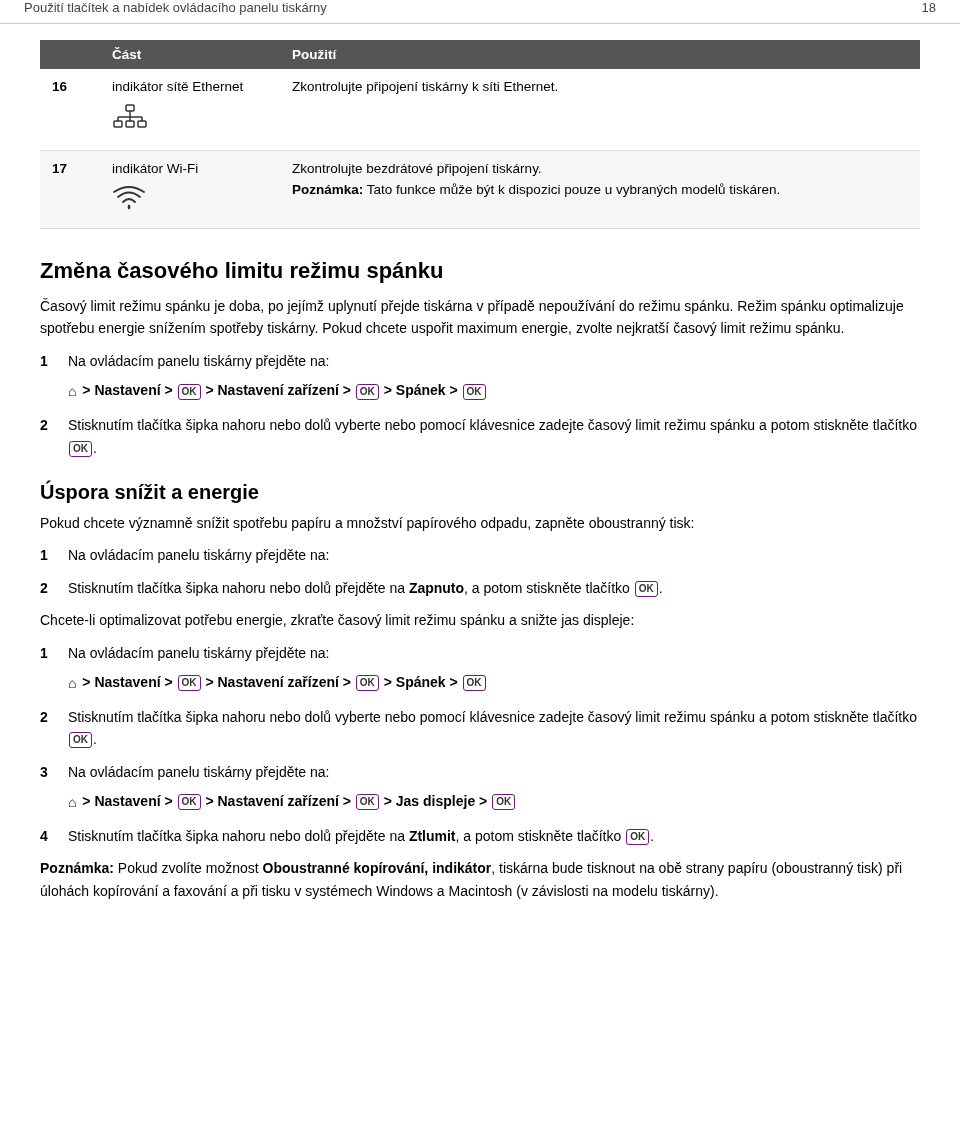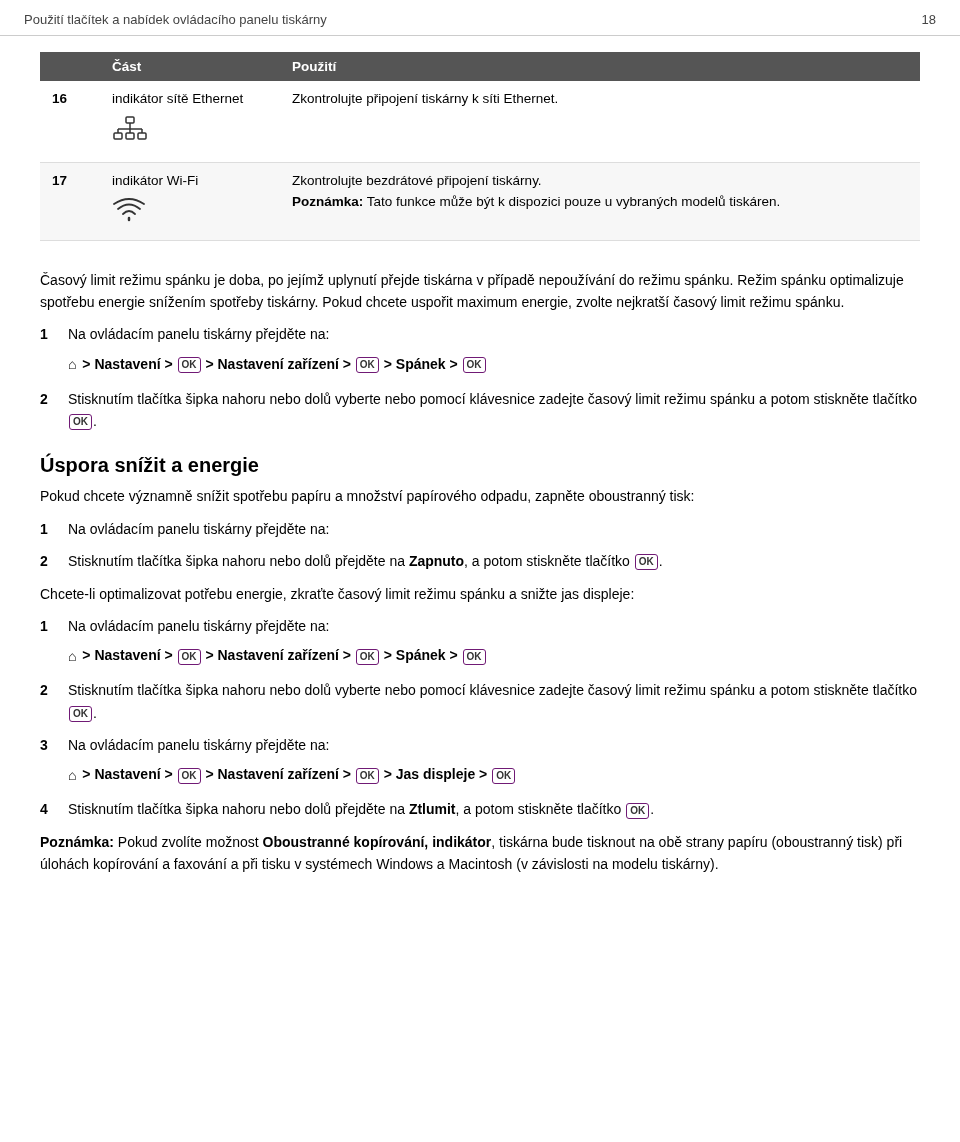--- a/index.html
+++ b/index.html
@@ -10,21 +10,21 @@
       background: #fff;
       width: 960px;
       min-height: 1142px;
       padding: 0;
     }
 
     .page-header {
       display: flex;
       justify-content: space-between;
       align-items: flex-start;
-      padding: 12px 24px 8px 24px;
+      padding: 0 24px 8px 24px;
       border-bottom: 1px solid #ccc;
       margin-bottom: 0;
     }
     .page-header-title {
       font-size: 13px;
       color: #444;
     }
     .page-number {
       font-size: 13px;
       color: #444;
@@ -220,20 +220,21 @@
         </td>
         <td>
           Zkontrolujte bezdrátové připojení tiskárny.<br>
           <span><strong>Poznámka:</strong> Tato funkce může být k dispozici pouze u vybraných modelů tiskáren.</span>
         </td>
       </tr>
     </tbody>
   </table>
 
   <div class="section-block">
+    <div class="section-title">Změna časového limitu režimu spánku</div>
     <div class="section-body">Časový limit režimu spánku je doba, po jejímž uplynutí přejde tiskárna v případě nepoužívání do režimu spánku. Režim spánku optimalizuje spotřebu energie snížením spotřeby tiskárny. Pokud chcete uspořit maximum energie, zvolte nejkratší časový limit režimu spánku.</div>
 
     <div class="step-block">
       <div class="step-line">
         <span class="step-num">1</span>
         <span class="step-content">Na ovládacím panelu tiskárny přejděte na:</span>
       </div>
       <div class="nav-instruction">
         <span class="home-icon">⌂</span>
         <strong> &gt; Nastavení &gt;</strong> <span class="ok-badge">OK</span> <strong>&gt; Nastavení zařízení &gt;</strong> <span class="ok-badge">OK</span> <strong>&gt; Spánek &gt;</strong> <span class="ok-badge">OK</span>

